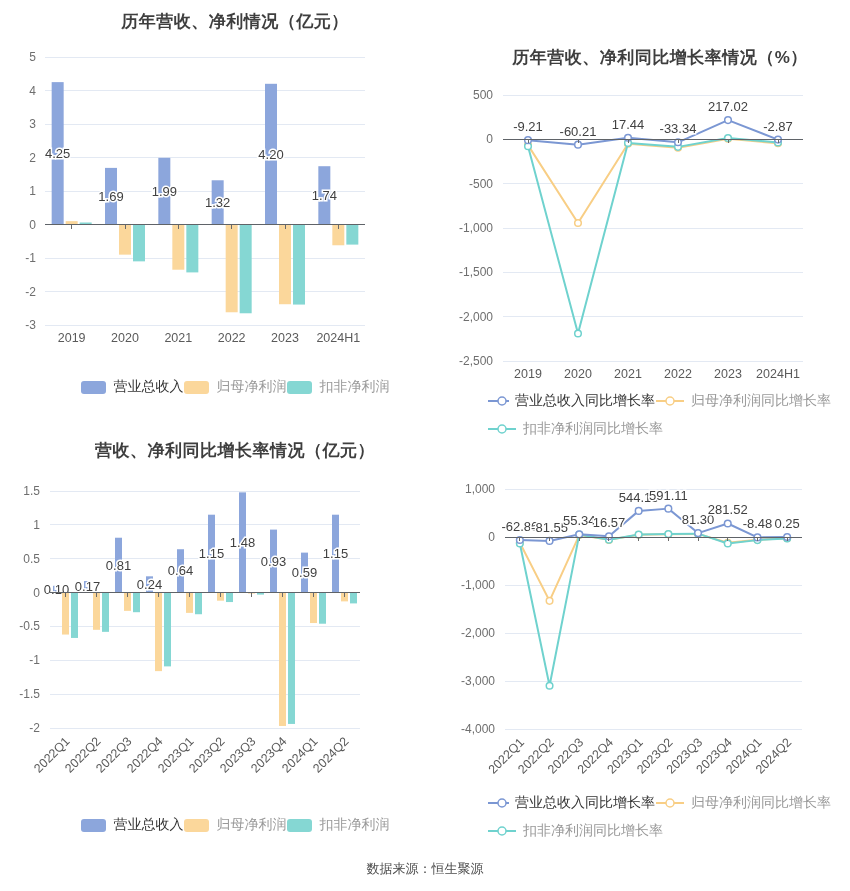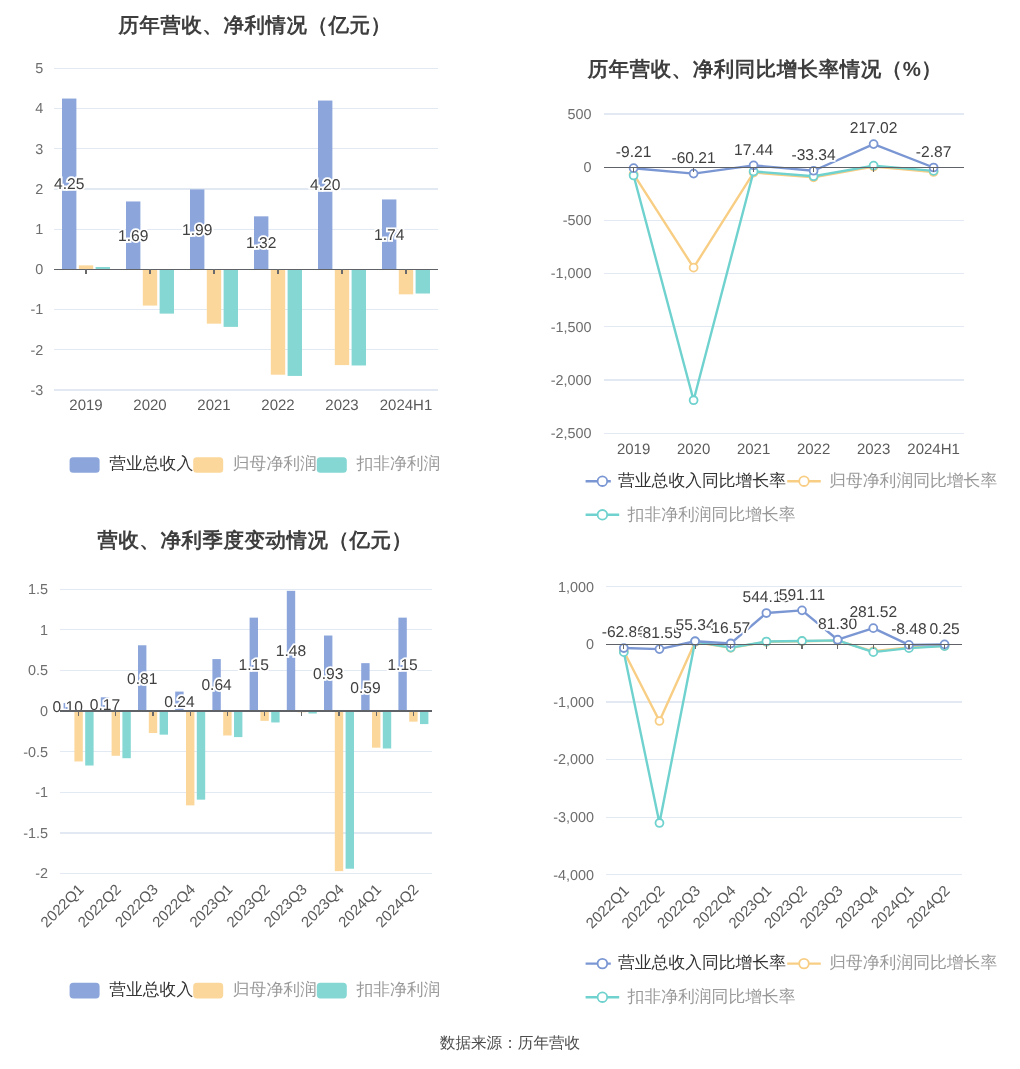--- a/index.html
+++ b/index.html
@@ -1,18 +1,18 @@
 <!DOCTYPE html>
 <html><head>
 <meta charset="utf-8">
 <style>
   html,body{margin:0;padding:0;background:#fff;}
   #page{position:relative;width:850px;height:891px;background:#fff;overflow:hidden;
         font-family:"Liberation Sans","DejaVu Sans",sans-serif;}
-  .chart{position:absolute;width:425px;}
+  .chart{position:absolute;width:425px;padding-left:45px;}
   .chart-title{position:absolute;left:0;top:10px;width:100%;margin:0;text-align:center;
         font-size:17px;font-weight:700;color:#3e3e3e;letter-spacing:0.5px;}
   .row2 .chart-title{top:14px;}
   .plot{position:absolute;left:0;top:0;}
   .ytick{font-size:12px;fill:#6e6e6e;}
   .xtick{font-size:12.5px;fill:#5a5a5a;}
   .vlabel{font-size:13px;fill:#414141;stroke:#ffffff;stroke-width:3px;paint-order:stroke;}
   .legend-bar{position:absolute;left:0;width:100%;display:flex;justify-content:center;}
   .legend-line{position:absolute;display:flex;}
   .lg-item{display:flex;align-items:center;cursor:pointer;white-space:nowrap;}
@@ -180,21 +180,21 @@
           <svg width="30" height="12">
             <line x1="1" y1="6" x2="29" y2="6" stroke="#6FD2CE" stroke-width="2"></line>
             <circle cx="15" cy="6" r="4" fill="#fff" stroke="#6FD2CE" stroke-width="1.5"></circle>
           </svg>
           <span class="lg-label">扣非净利润同比增长率</span>
         </div>
       </div>
     </section>
 
   <section class="chart row2" style="left:0;top:425px;height:440px;">
-    <h2 class="chart-title">营收、净利季度变动情况（亿元）</h2>
+    <h2 class="chart-title">营收、净利同比增长率情况（亿元）</h2>
     <svg class="plot" width="425" height="440">
         <line x1="50" y1="66" x2="360" y2="66" stroke="#E3E9F3" stroke-width="1" shape-rendering="crispEdges"></line>
         <text x="40" y="70" text-anchor="end" class="ytick">1.5</text>
         <line x1="50" y1="99.85714285714286" x2="360" y2="99.85714285714286" stroke="#E3E9F3" stroke-width="1" shape-rendering="crispEdges"></line>
         <text x="40" y="103.85714285714286" text-anchor="end" class="ytick">1</text>
         <line x1="50" y1="133.71428571428572" x2="360" y2="133.71428571428572" stroke="#E3E9F3" stroke-width="1" shape-rendering="crispEdges"></line>
         <text x="40" y="137.71428571428572" text-anchor="end" class="ytick">0.5</text>
         <text x="40" y="171.57142857142856" text-anchor="end" class="ytick">0</text>
         <line x1="50" y1="201.42857142857142" x2="360" y2="201.42857142857142" stroke="#E3E9F3" stroke-width="1" shape-rendering="crispEdges"></line>
         <text x="40" y="205.42857142857142" text-anchor="end" class="ytick">-0.5</text>
@@ -380,14 +380,14 @@
         <div class="lg-item">
           <svg width="30" height="12">
             <line x1="1" y1="6" x2="29" y2="6" stroke="#6FD2CE" stroke-width="2"></line>
             <circle cx="15" cy="6" r="4" fill="#fff" stroke="#6FD2CE" stroke-width="1.5"></circle>
           </svg>
           <span class="lg-label">扣非净利润同比增长率</span>
         </div>
       </div>
     </section>
 
-  <div class="footer">数据来源：历年营收</div>
+  <div class="footer">数据来源：恒生聚源</div>
 </div>
 
 </body></html>

